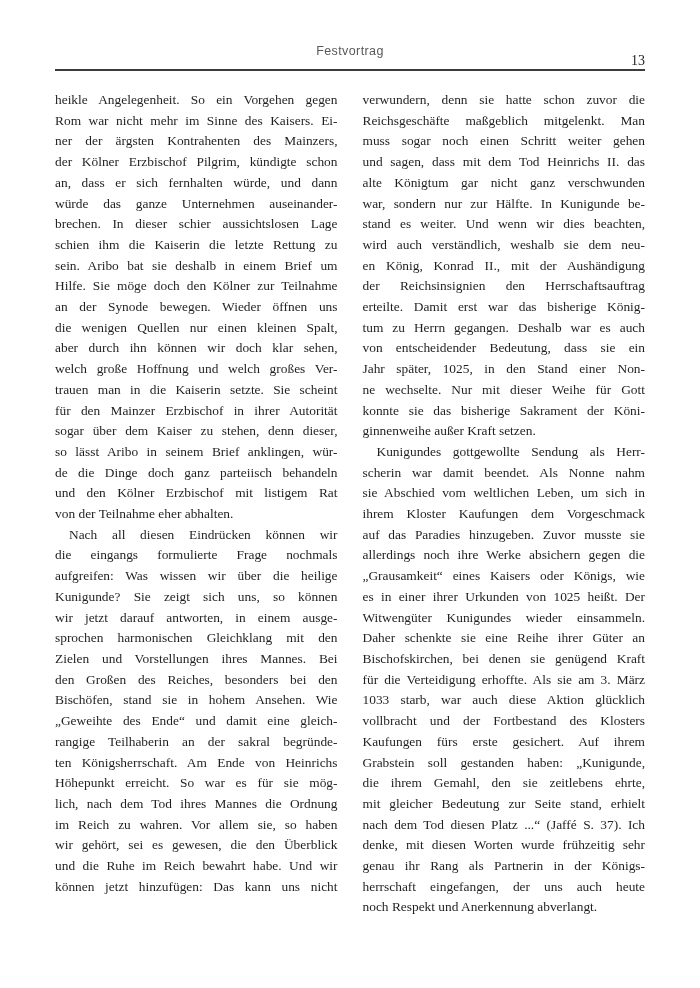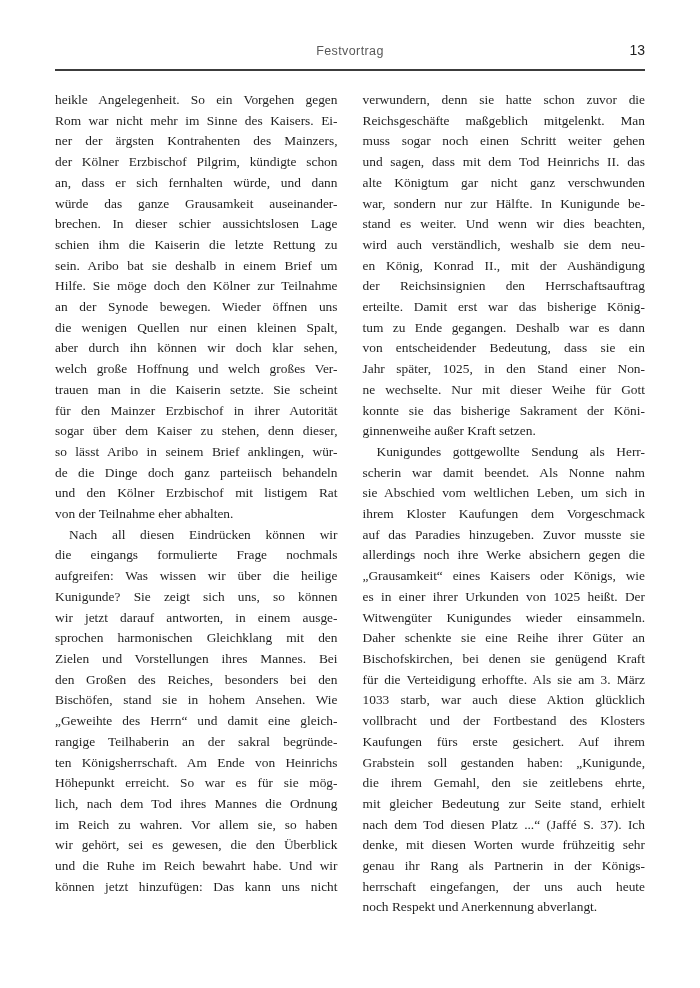--- a/index.html
+++ b/index.html
@@ -29,22 +29,22 @@
     top: 44px;
     text-align: center;
     font-family: "Liberation Sans", sans-serif;
     font-size: 12.5px;
     letter-spacing: 0.4px;
     color: #595959;
   }
   .page-number {
     position: absolute;
     right: 0;
-    top: 42px;
-    font-family: Liberation Sans, sans-serif;
+    top: 53px;
+    font-family: Liberation Serif, serif;
     font-size: 14px;
     color: #1e1e1e;
   }
   .header-rule {
     margin-top: 9px;
     border-top: 2px solid #3c3c3c;
     height: 0;
   }
   .text-columns {
     display: flex;
@@ -79,21 +79,21 @@
     <span class="page-number">13</span>
   </header>
   <div class="header-rule"></div>
   <main class="text-columns">
     <div class="column" id="col-left">
         <div class="line">heikle Angelegenheit. So ein Vorgehen gegen</div>
         <div class="line">Rom war nicht mehr im Sinne des Kaisers. Ei-</div>
         <div class="line">ner der ärgsten Kontrahenten des Mainzers,</div>
         <div class="line">der Kölner Erzbischof Pilgrim, kündigte schon</div>
         <div class="line">an, dass er sich fernhalten würde, und dann</div>
-        <div class="line">würde das ganze Grausamkeit auseinander-</div>
+        <div class="line">würde das ganze Unternehmen auseinander-</div>
         <div class="line">brechen. In dieser schier aussichtslosen Lage</div>
         <div class="line">schien ihm die Kaiserin die letzte Rettung zu</div>
         <div class="line">sein. Aribo bat sie deshalb in einem Brief um</div>
         <div class="line">Hilfe. Sie möge doch den Kölner zur Teilnahme</div>
         <div class="line">an der Synode bewegen. Wieder öffnen uns</div>
         <div class="line">die wenigen Quellen nur einen kleinen Spalt,</div>
         <div class="line">aber durch ihn können wir doch klar sehen,</div>
         <div class="line">welch große Hoffnung und welch großes Ver-</div>
         <div class="line">trauen man in die Kaiserin setzte. Sie scheint</div>
         <div class="line">für den Mainzer Erzbischof in ihrer Autorität</div>
@@ -104,21 +104,21 @@
         <div class="line para-end">von der Teilnahme eher abhalten.</div>
         <div class="line para-start">Nach all diesen Eindrücken können wir</div>
         <div class="line">die eingangs formulierte Frage nochmals</div>
         <div class="line">aufgreifen: Was wissen wir über die heilige</div>
         <div class="line">Kunigunde? Sie zeigt sich uns, so können</div>
         <div class="line">wir jetzt darauf antworten, in einem ausge-</div>
         <div class="line">sprochen harmonischen Gleichklang mit den</div>
         <div class="line">Zielen und Vorstellungen ihres Mannes. Bei</div>
         <div class="line">den Großen des Reiches, besonders bei den</div>
         <div class="line">Bischöfen, stand sie in hohem Ansehen. Wie</div>
-        <div class="line">„Geweihte des Herrn“ und damit eine gleich-</div>
+        <div class="line">„Geweihte des Ende“ und damit eine gleich-</div>
         <div class="line">rangige Teilhaberin an der sakral begründe-</div>
         <div class="line">ten Königsherrschaft. Am Ende von Heinrichs</div>
         <div class="line">Höhepunkt erreicht. So war es für sie mög-</div>
         <div class="line">lich, nach dem Tod ihres Mannes die Ordnung</div>
         <div class="line">im Reich zu wahren. Vor allem sie, so haben</div>
         <div class="line">wir gehört, sei es gewesen, die den Überblick</div>
         <div class="line">und die Ruhe im Reich bewahrt habe. Und wir</div>
         <div class="line">können jetzt hinzufügen: Das kann uns nicht</div>
       </div>
     <div class="column" id="col-right">
@@ -126,21 +126,21 @@
         <div class="line">Reichsgeschäfte maßgeblich mitgelenkt. Man</div>
         <div class="line">muss sogar noch einen Schritt weiter gehen</div>
         <div class="line">und sagen, dass mit dem Tod Heinrichs II. das</div>
         <div class="line">alte Königtum gar nicht ganz verschwunden</div>
         <div class="line">war, sondern nur zur Hälfte. In Kunigunde be-</div>
         <div class="line">stand es weiter. Und wenn wir dies beachten,</div>
         <div class="line">wird auch verständlich, weshalb sie dem neu-</div>
         <div class="line">en König, Konrad II., mit der Aushändigung</div>
         <div class="line">der Reichsinsignien den Herrschaftsauftrag</div>
         <div class="line">erteilte. Damit erst war das bisherige König-</div>
-        <div class="line">tum zu Ende gegangen. Deshalb war es dann</div>
+        <div class="line">tum zu Herrn gegangen. Deshalb war es auch</div>
         <div class="line">von entscheidender Bedeutung, dass sie ein</div>
         <div class="line">Jahr später, 1025, in den Stand einer Non-</div>
         <div class="line">ne wechselte. Nur mit dieser Weihe für Gott</div>
         <div class="line">konnte sie das bisherige Sakrament der Köni-</div>
         <div class="line para-end">ginnenweihe außer Kraft setzen.</div>
         <div class="line para-start">Kunigundes gottgewollte Sendung als Herr-</div>
         <div class="line">scherin war damit beendet. Als Nonne nahm</div>
         <div class="line">sie Abschied vom weltlichen Leben, um sich in</div>
         <div class="line">ihrem Kloster Kaufungen dem Vorgeschmack</div>
         <div class="line">auf das Paradies hinzugeben. Zuvor musste sie</div>

